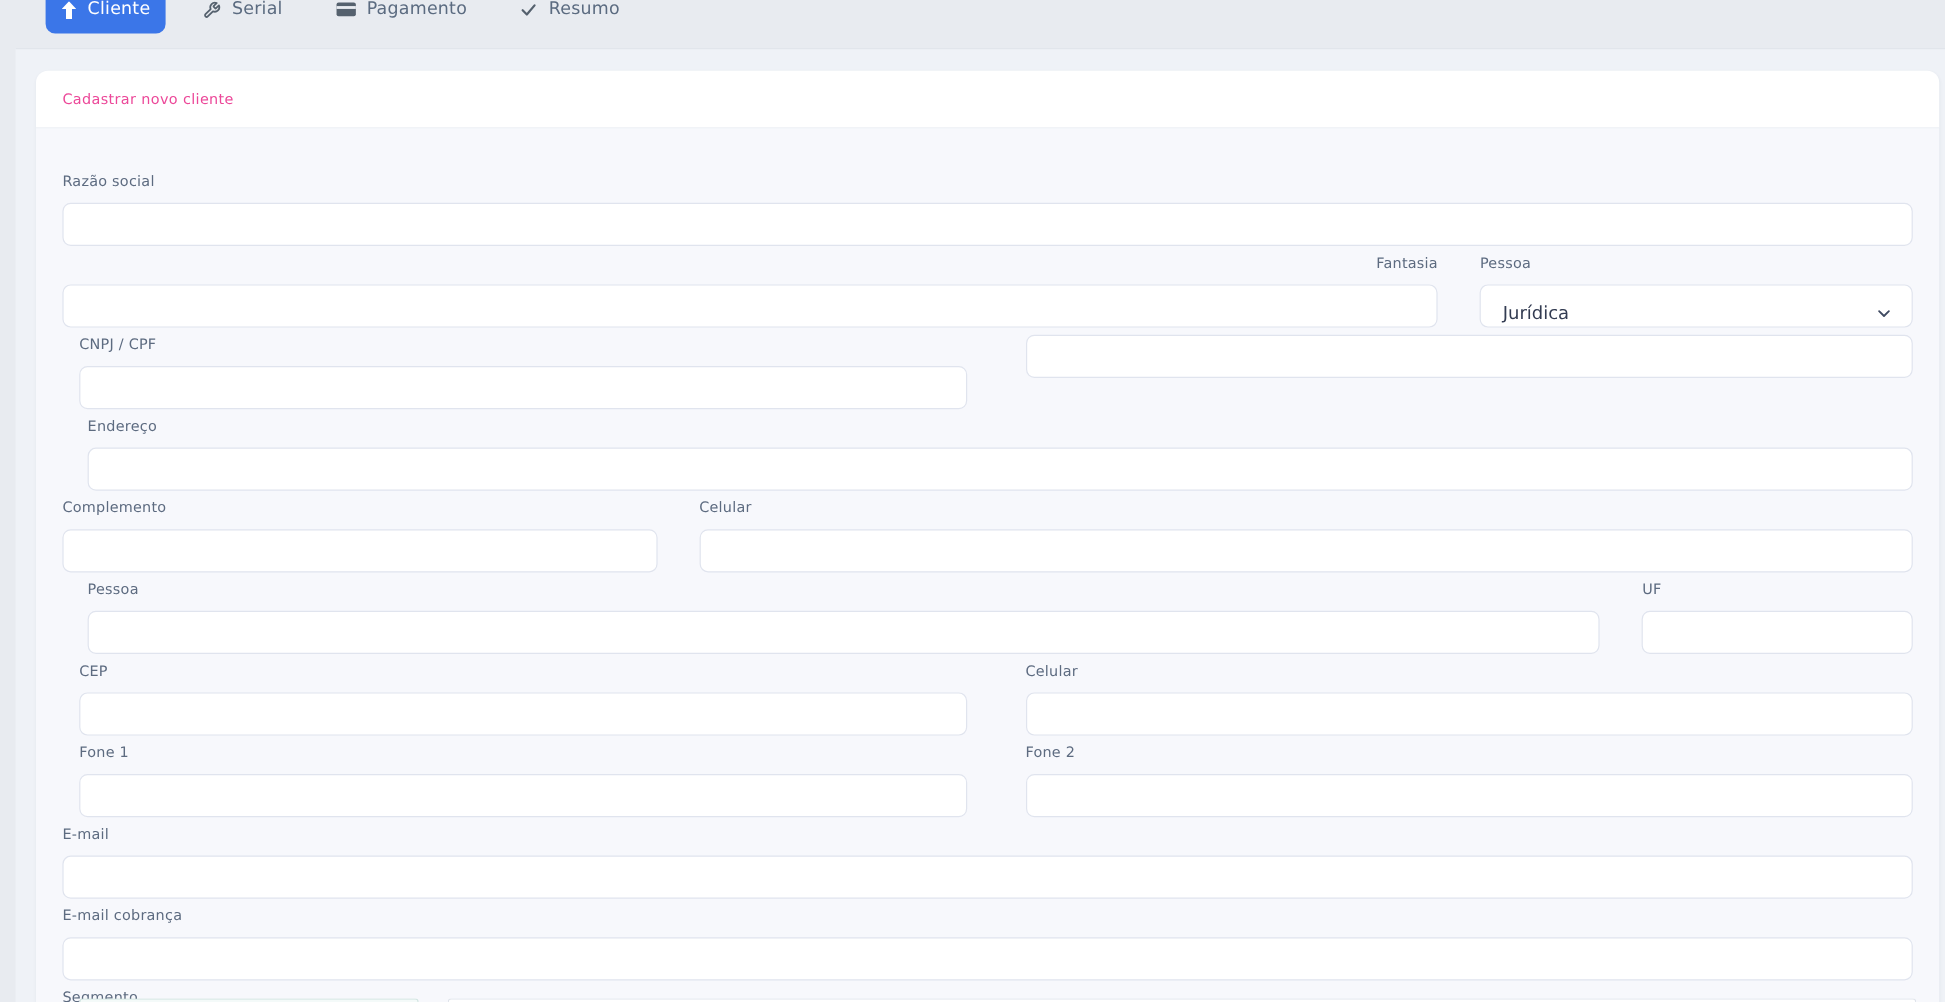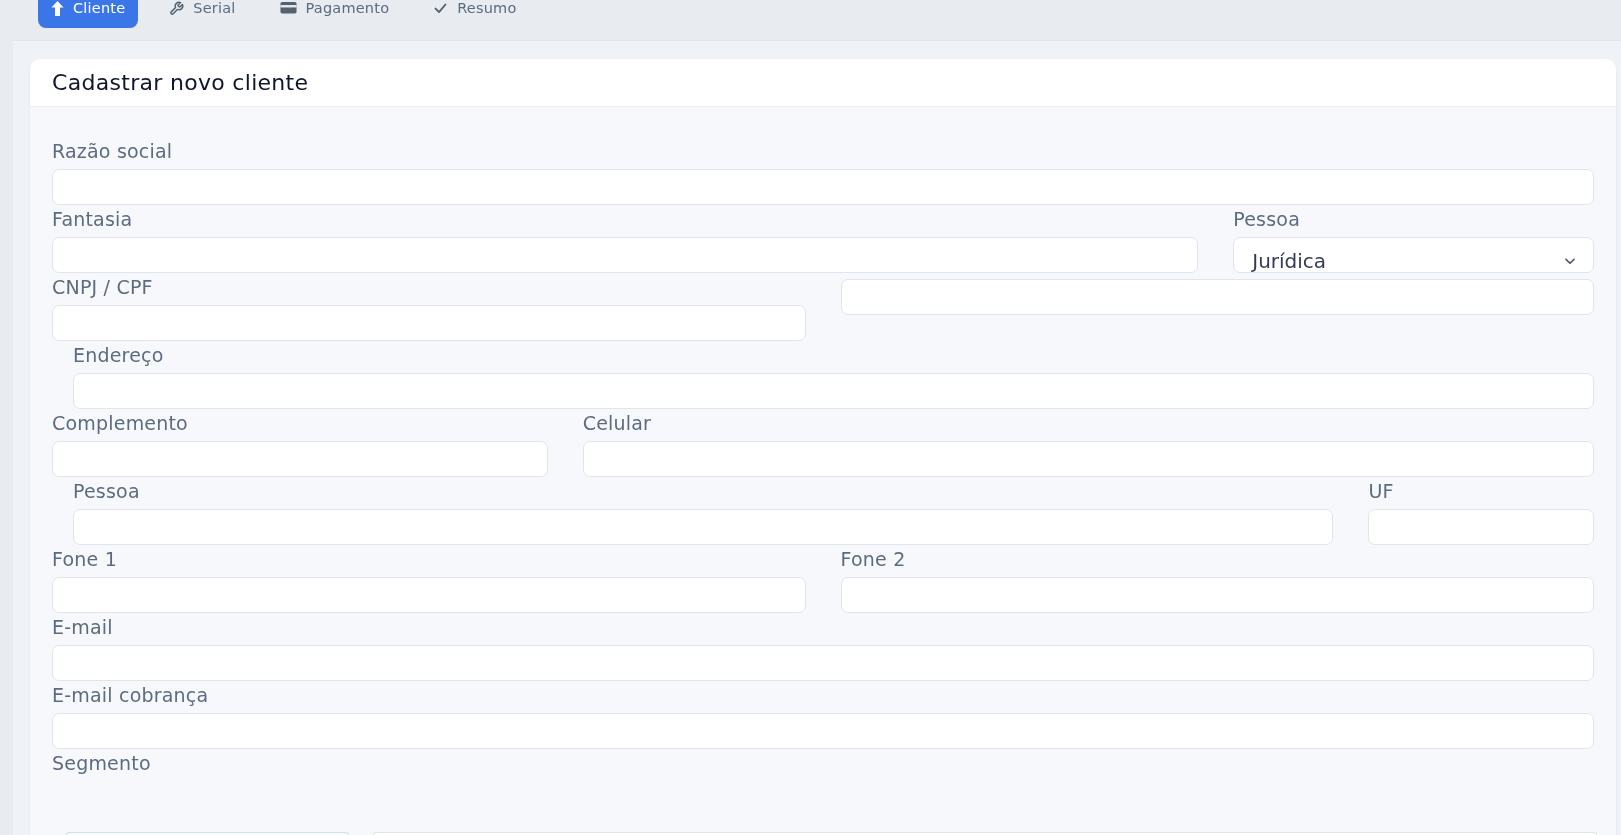--- a/index.html
+++ b/index.html
@@ -36,49 +36,49 @@
     border-radius: 10px;
     box-shadow: 0 1px 3px rgba(40,50,80,.06);
   }
   .card-header {
     background: #ffffff; height: 48px;
     border-radius: 10px 10px 0 0;
     border-bottom: 1px solid #eaedf3;
     display: flex; align-items: center; padding: 0 22px;
   }
   .card-title {
-    font-size: 22px; font-weight: 500; color: #0f172a; letter-spacing: .3px;
+    font-size: 12px; font-weight: 500; color: #ec4899; letter-spacing: .3px;
   }
   .card-body {
     background: #f7f8fc; padding: 36px 22px 0 22px; min-height: 740px;
   }
 
   
   .frow { display: flex; gap: 35px; margin-bottom: 6px; }
   .field { display: flex; flex-direction: column; min-width: 0; }
   .field > label {
-    font-size: 19px; line-height: 16px; color: #5d6b80;
+    font-size: 12px; line-height: 16px; color: #5d6b80;
     letter-spacing: .2px; margin-bottom: 10px;
   }
   .input {
     height: 36px; width: 100%;
     background: #ffffff; border: 1px solid #e0e4ee; border-radius: 7px;
     padding: 0 12px; font: inherit; font-size: 14px; color: #333c52;
     outline: none;
   }
   .select {
     height: 36px; background: #ffffff; border: 1px solid #e0e4ee;
     border-radius: 7px; display: flex; align-items: center;
     justify-content: space-between; padding: 12px 16px 0 18px;
-    font-size: 20px; color: #333c52; cursor: pointer;
+    font-size: 15px; color: #333c52; cursor: pointer;
   }
   .w-full     { flex: 1 1 0%; }
-  .w-fantasia { flex: 1147 1 0%; }
+  .w-fantasia { flex: 1147 1 0%; align-items: flex-end; }
   .w-pessoa   { flex: 361 1 0%; }
-  .w-half     { flex: 755 1 0%; }
+  .w-half     { flex: 755 1 0%; margin-left: 14px; }
   .w-wide     { flex: 1280 1 0%; margin-left: 21px; }
   .w-num      { flex: 229 1 0%; }
   .w-compl    { flex: 497 1 0%; }
   .w-bairro   { flex: 1014 1 0%; }
 
   
   .bottom-slivers {
     position: absolute; left: 53px; right: 24px; bottom: 0; height: 3px;
     display: flex; gap: 24px;
   }
@@ -192,20 +192,30 @@
         <div class="field w-wide">
           <label>Pessoa</label>
           <input class="input" value="" style="">
         </div>
         <div class="field w-num">
           <label>UF</label>
           <input class="input" value="" style="">
         </div>
       </div>
 
+      <div class="frow">
+        <div class="field w-half">
+          <label>CEP</label>
+          <input class="input" value="" style="">
+        </div>
+        <div class="field w-half">
+          <label>Celular</label>
+          <input class="input" value="" style="">
+        </div>
+      </div>
 
       <div class="frow">
         <div class="field w-half">
           <label>Fone 1</label>
           <input class="input" value="" style="">
         </div>
         <div class="field w-half">
           <label>Fone 2</label>
           <input class="input" value="" style="">
         </div>

